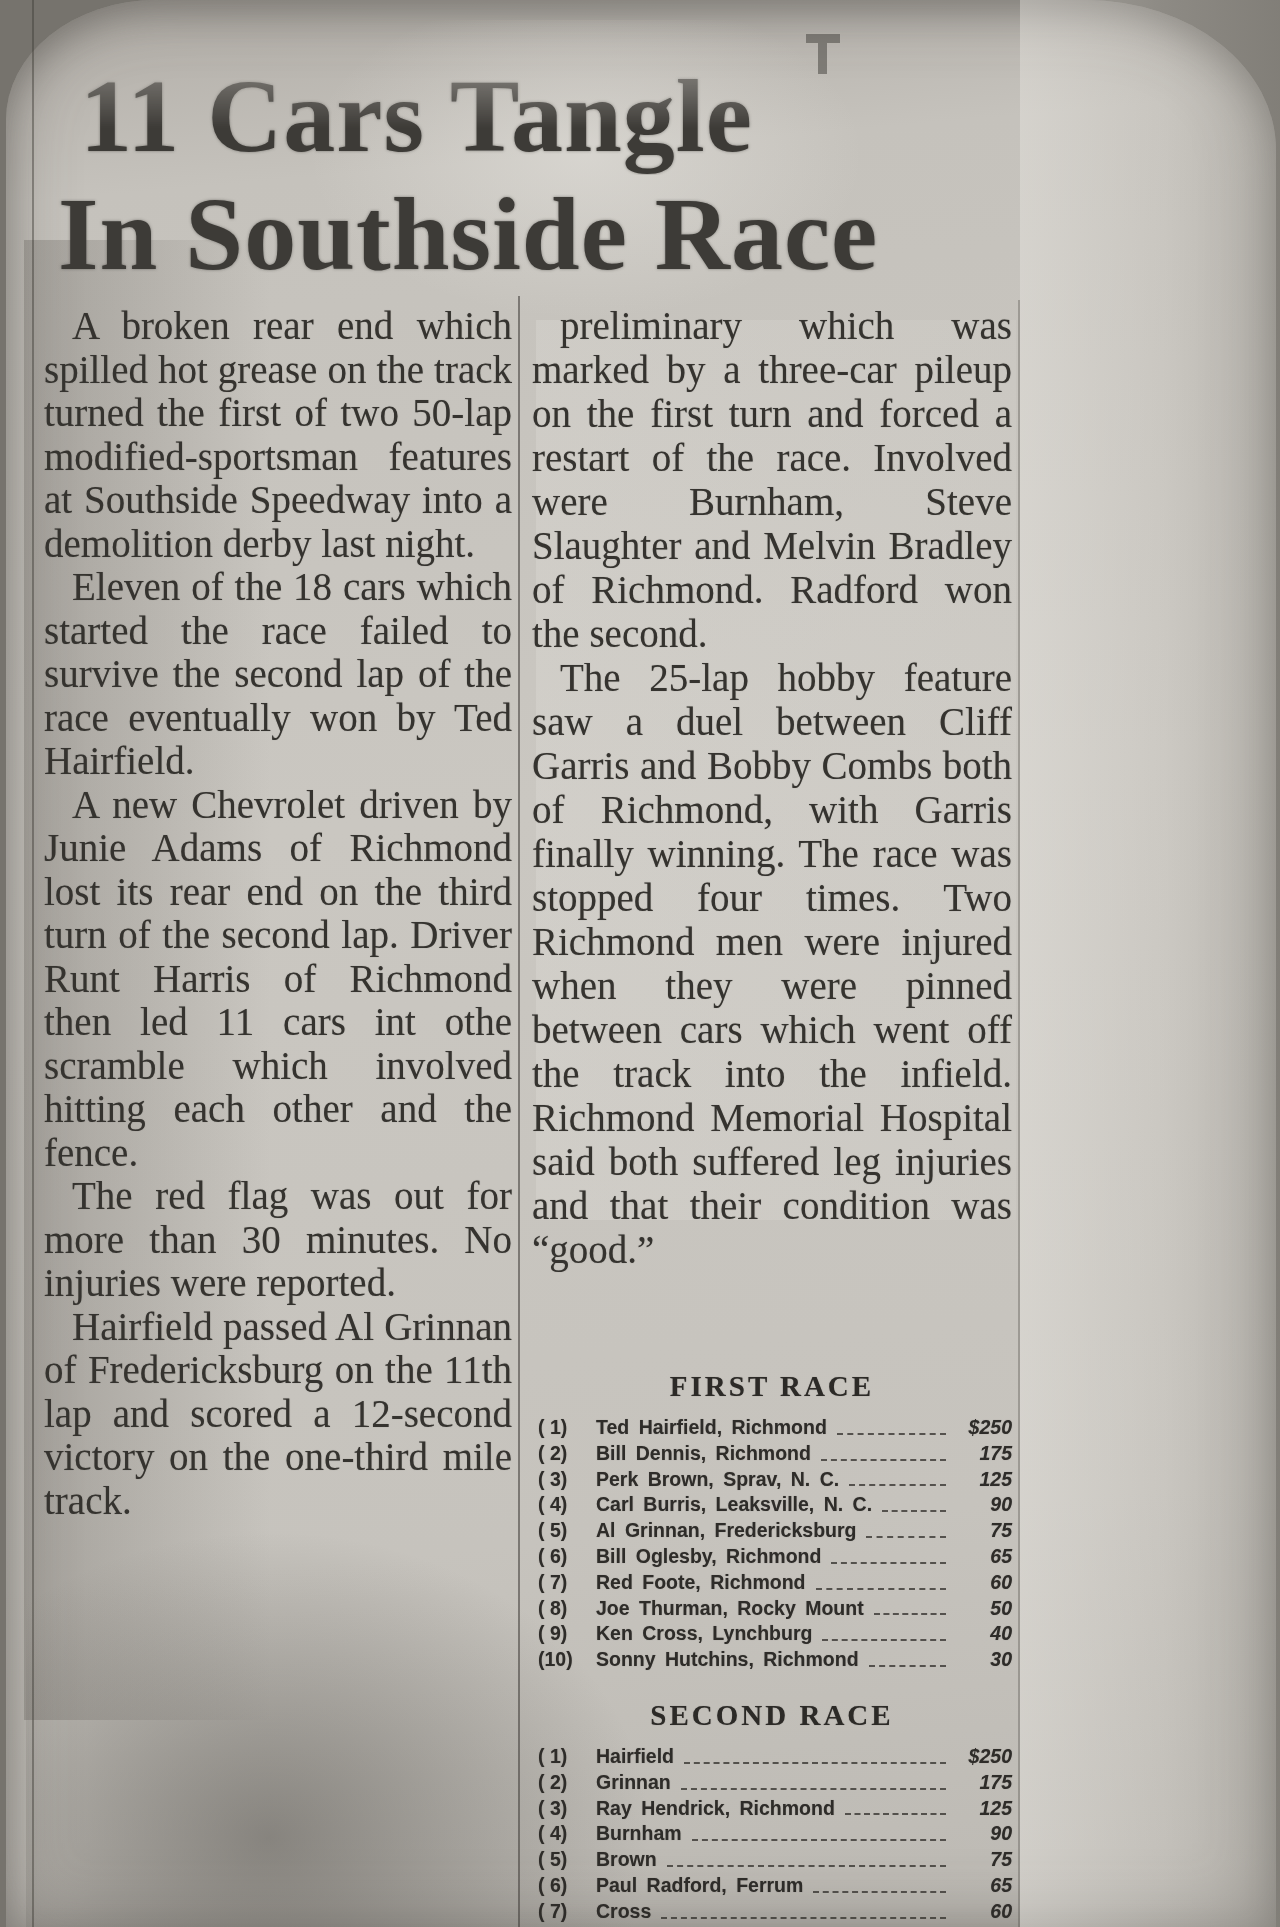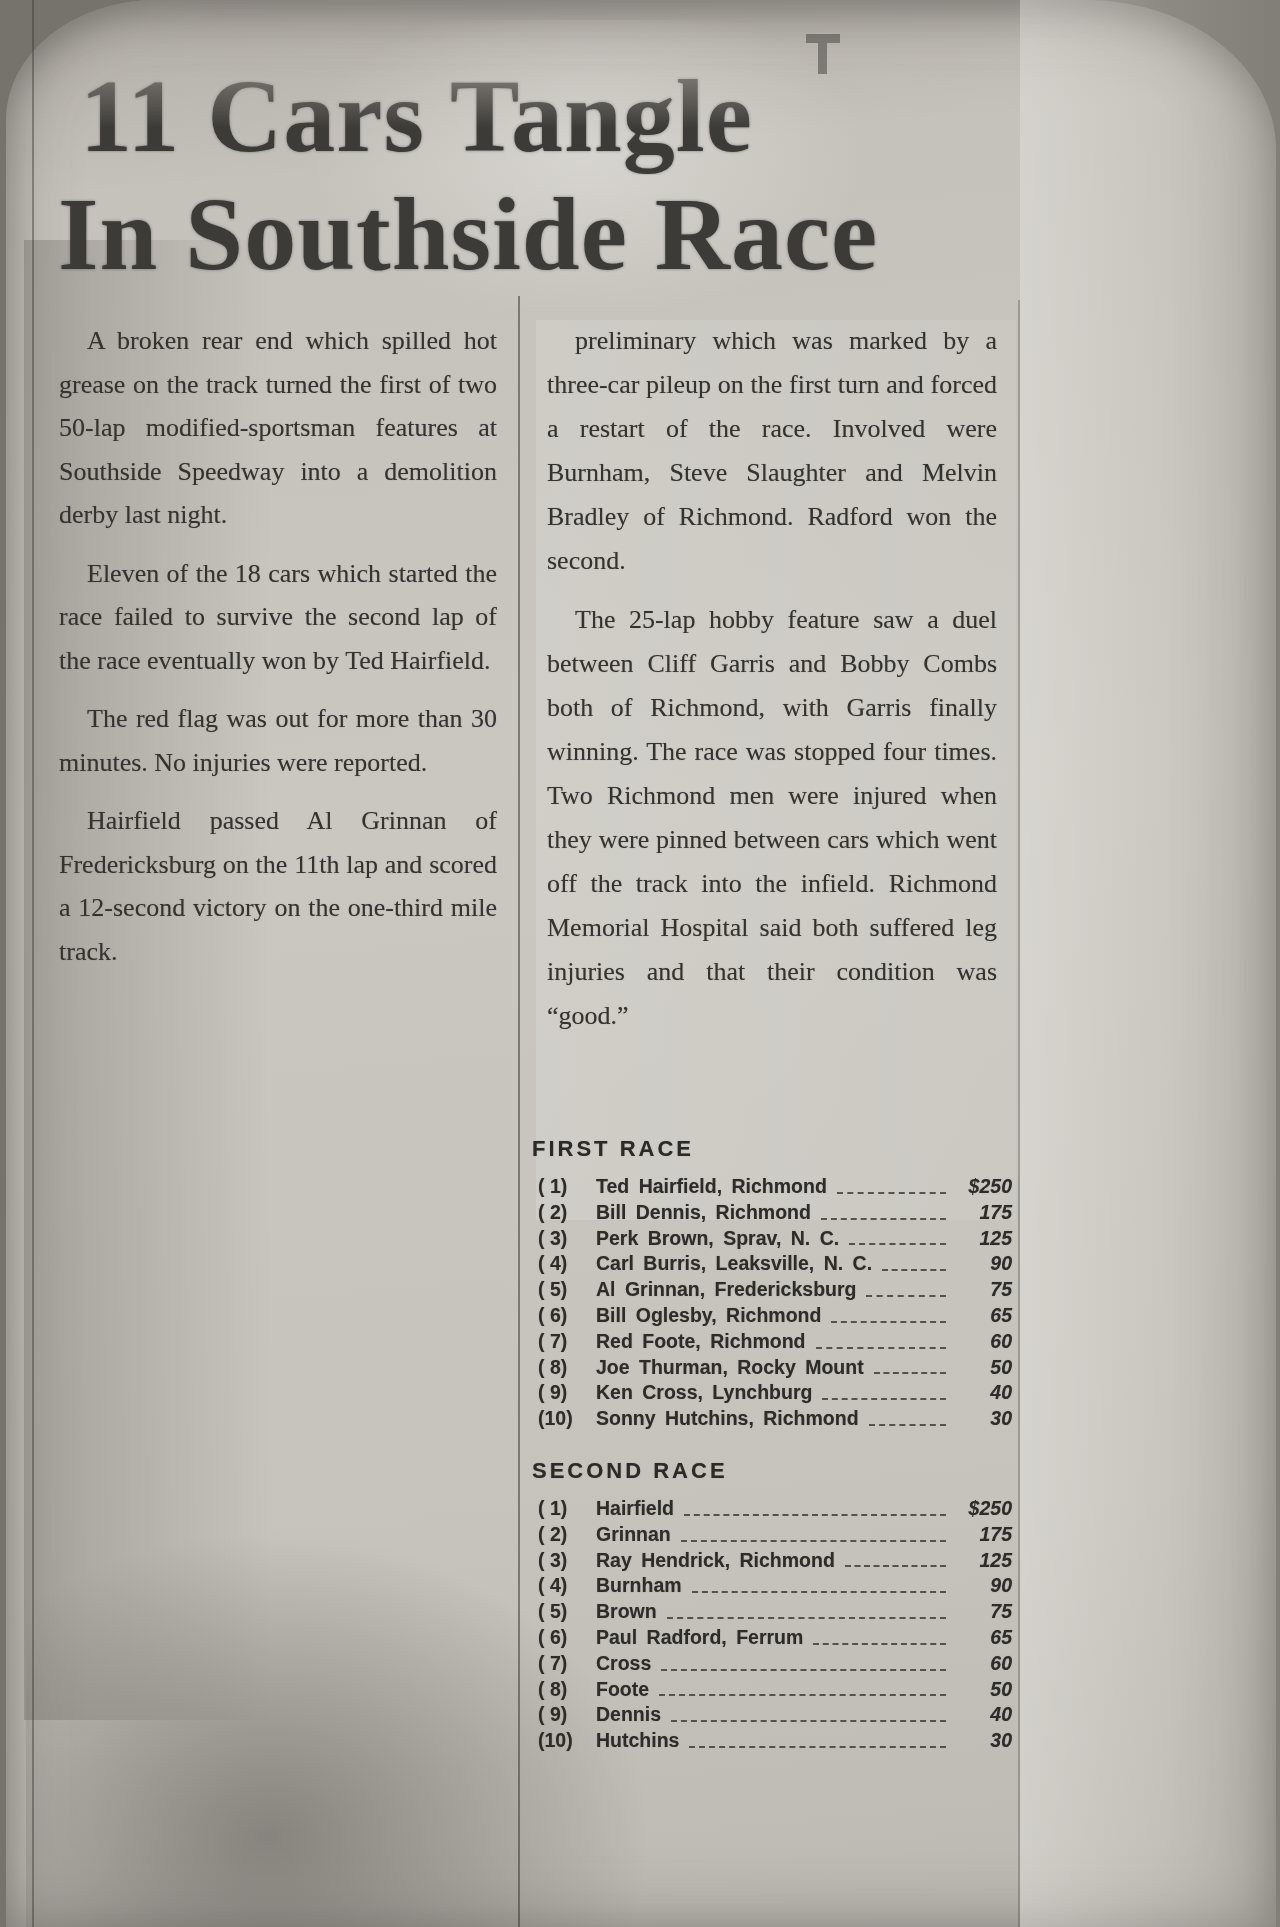--- a/index.html
+++ b/index.html
@@ -44,33 +44,33 @@
   .headline .line1 {
     margin-left: 22px;
     -webkit-mask-image: linear-gradient(to bottom, rgba(0,0,0,0.40), #000 60%);
             mask-image: linear-gradient(to bottom, rgba(0,0,0,0.40), #000 60%);
   }
 
   .cols { position: absolute; left: 38px; top: 304px; width: 968px; display: flex; }
   .col-left  { width: 468px; }
   .col-right { width: 480px; margin-left: 20px; }
   p.par {
-    margin: 15px; text-indent: 28px;
-    font-size: 26px; line-height: 43.5px;
+    margin: 0; text-indent: 28px;
+    font-size: 39px; line-height: 43.5px;
     color: #35332f; text-align: justify;
     text-shadow: 0 0 1px rgba(53,51,47,0.35);
   }
   .col-right p.par { line-height: 44px; }
 
   .race-section { margin-top: 98px; }
   .race-section.second { margin-top: 26px; }
   .race-title {
-    font-family: Liberation Sans, sans-serif;
-    font-weight: 700; font-size: 22px; letter-spacing: 3px;
-    color: #2c2a27; text-align: left; margin: 0 0 12px 0;
+    font-family: Liberation Serif, serif;
+    font-weight: 700; font-size: 29px; letter-spacing: 3px;
+    color: #2c2a27; text-align: center; margin: 0 0 12px 0;
     text-shadow: 0 0 1px rgba(44,42,39,0.4);
   }
   .race-list { padding-left: 6px; }
   .race-row {
     display: flex; align-items: flex-end;
     font-family: "Liberation Sans", "DejaVu Sans", sans-serif;
     font-weight: 700; font-size: 19.5px; line-height: 25.8px;
     color: #2e2c29; text-shadow: 0 0 1px rgba(46,44,41,0.35);
   }
   .race-row .pos { width: 52px; white-space: pre; }
@@ -95,20 +95,21 @@
 
   <h1 class="headline">
     <span class="line line1">11 Cars Tangle</span>
     <span class="line line2">In Southside Race</span>
   </h1>
 
   <div class="cols">
     <div class="col-left">
       <p class="par">A broken rear end which spilled hot grease on the track turned the first of two 50-lap modified-sportsman features at Southside Speedway into a demolition derby last night.</p>
       <p class="par">Eleven of the 18 cars which started the race failed to survive the second lap of the race eventually won by Ted Hairfield.</p>
+      <p class="par">A new Chevrolet driven by Junie Adams of Richmond lost its rear end on the third turn of the second lap. Driver Runt Harris of Richmond then led 11 cars int othe scramble which involved hitting each other and the fence.</p>
       <p class="par">The red flag was out for more than 30 minutes. No injuries were reported.</p>
       <p class="par">Hairfield passed Al Grinnan of Fredericksburg on the 11th lap and scored a 12-second victory on the one-third mile track.</p>
     </div>
 
     <div class="col-right">
       <p class="par">preliminary which was marked by a three-car pileup on the first turn and forced a restart of the race. Involved were Burnham, Steve Slaughter and Melvin Bradley of Richmond. Radford won the second.</p>
       <p class="par">The 25-lap hobby feature saw a duel between Cliff Garris and Bobby Combs both of Richmond, with Garris finally winning. The race was stopped four times. Two Richmond men were injured when they were pinned between cars which went off the track into the infield. Richmond Memorial Hospital said both suffered leg injuries and that their condition was “good.”</p>
 
       <div class="race-section first">
         <h2 class="race-title">FIRST RACE</h2>

